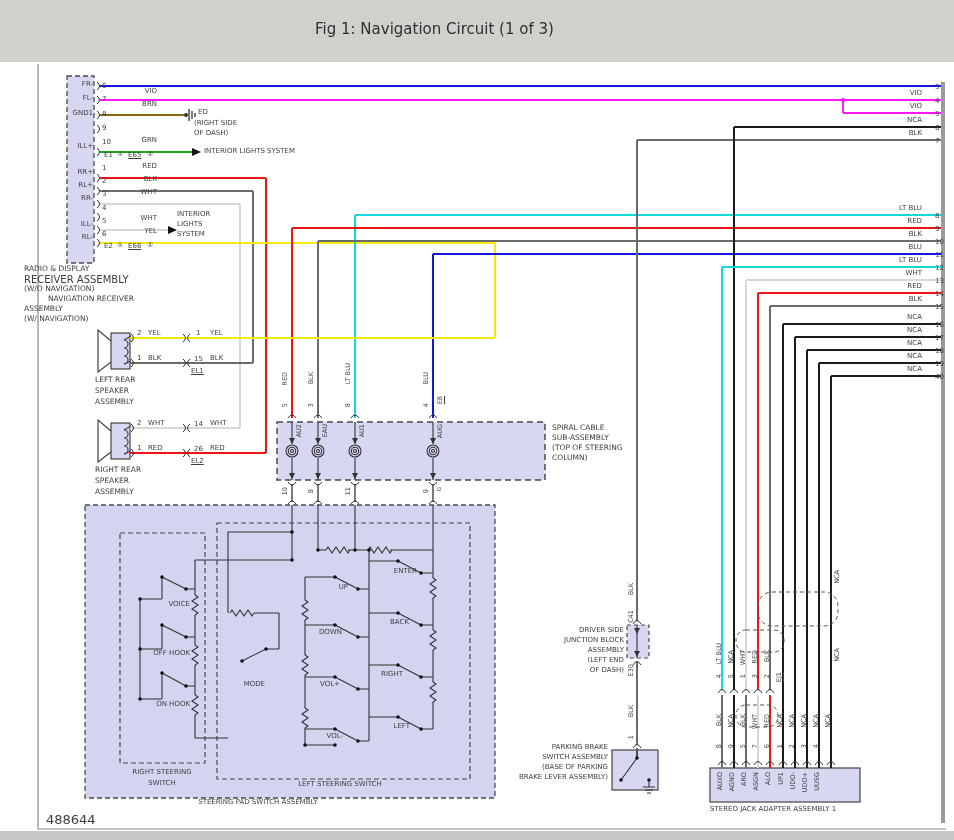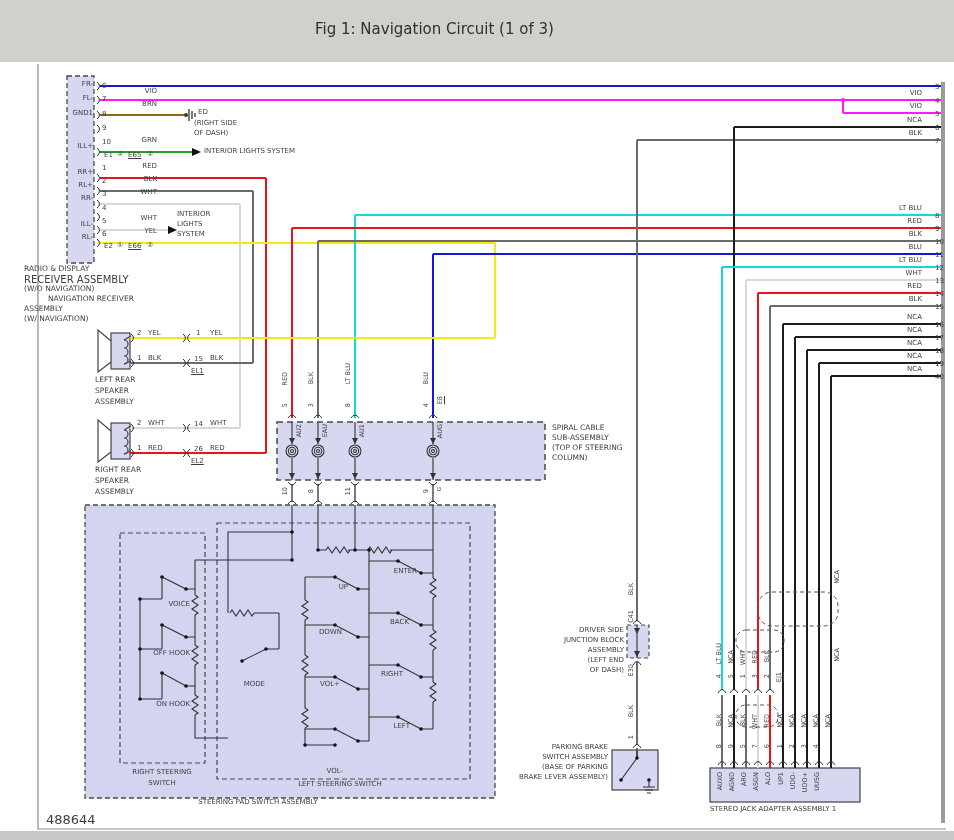--- a/index.html
+++ b/index.html
@@ -314,21 +314,21 @@
       <span class="lb rot" style="left: 345px; top: 487px;">11</span>
       <span class="lb rot" style="left: 423px; top: 489px;">9</span>
       <span class="lb rot" style="left: 437px; top: 487px; font-size: 5.5px;">G</span>
       <span class="lb r" style="left: 190px; top: 601px;">VOICE</span>
       <span class="lb r" style="left: 190px; top: 650px;">OFF HOOK</span>
       <span class="lb r" style="left: 190px; top: 701px;">ON HOOK</span>
       <span class="lb r" style="left: 265px; top: 681px;">MODE</span>
       <span class="lb r" style="left: 348px; top: 584px;">UP</span>
       <span class="lb r" style="left: 342px; top: 629px;">DOWN</span>
       <span class="lb r" style="left: 340px; top: 681px;">VOL+</span>
-      <span class="lb r" style="left: 343px; top: 733px; margin-top: 35px;">VOL-</span>
+      <span class="lb r" style="left: 343px; top: 733px;">VOL-</span>
       <span class="lb r" style="left: 417px; top: 568px;">ENTER</span>
       <span class="lb r" style="left: 409px; top: 619px;">BACK</span>
       <span class="lb r" style="left: 403px; top: 671px;">RIGHT</span>
       <span class="lb r" style="left: 410px; top: 723px;">LEFT</span>
       <span class="lb c" style="left: 162px; top: 769px;">RIGHT STEERING</span>
       <span class="lb c" style="left: 162px; top: 780px;">SWITCH</span>
       <span class="lb c" style="left: 340px; top: 781px;">LEFT STEERING SWITCH</span>
       <span class="lb c" style="left: 258px; top: 799px;">STEERING PAD SWITCH ASSEMBLY</span>
       <span class="lb r" style="left: 624px; top: 627px;">DRIVER SIDE</span>
       <span class="lb r" style="left: 624px; top: 637px;">JUNCTION BLOCK</span>

